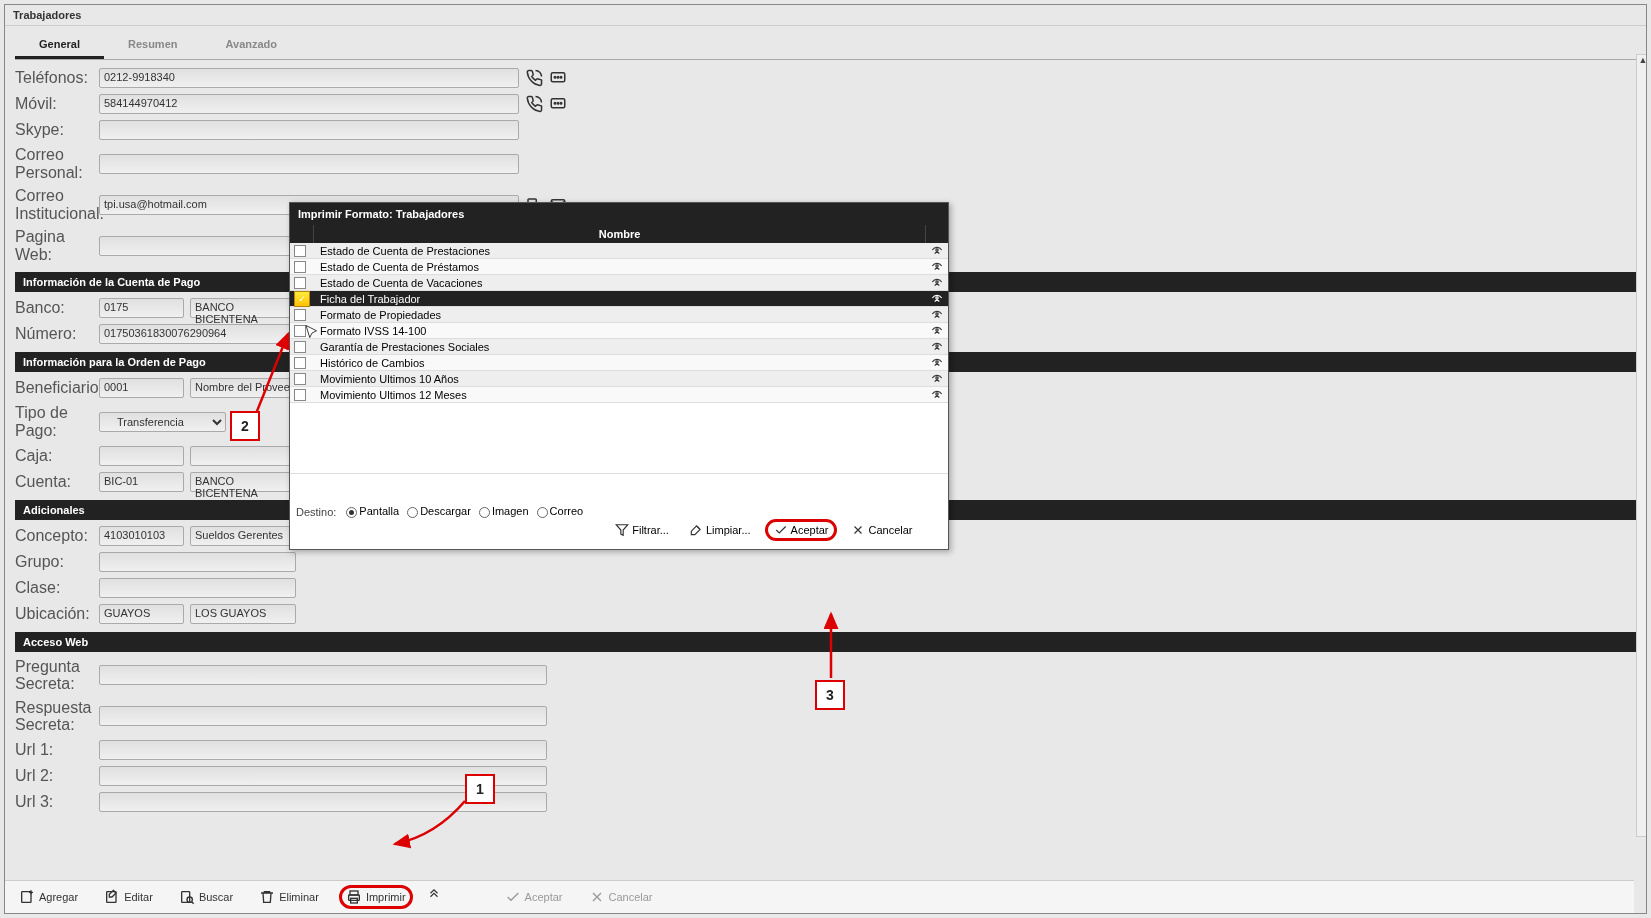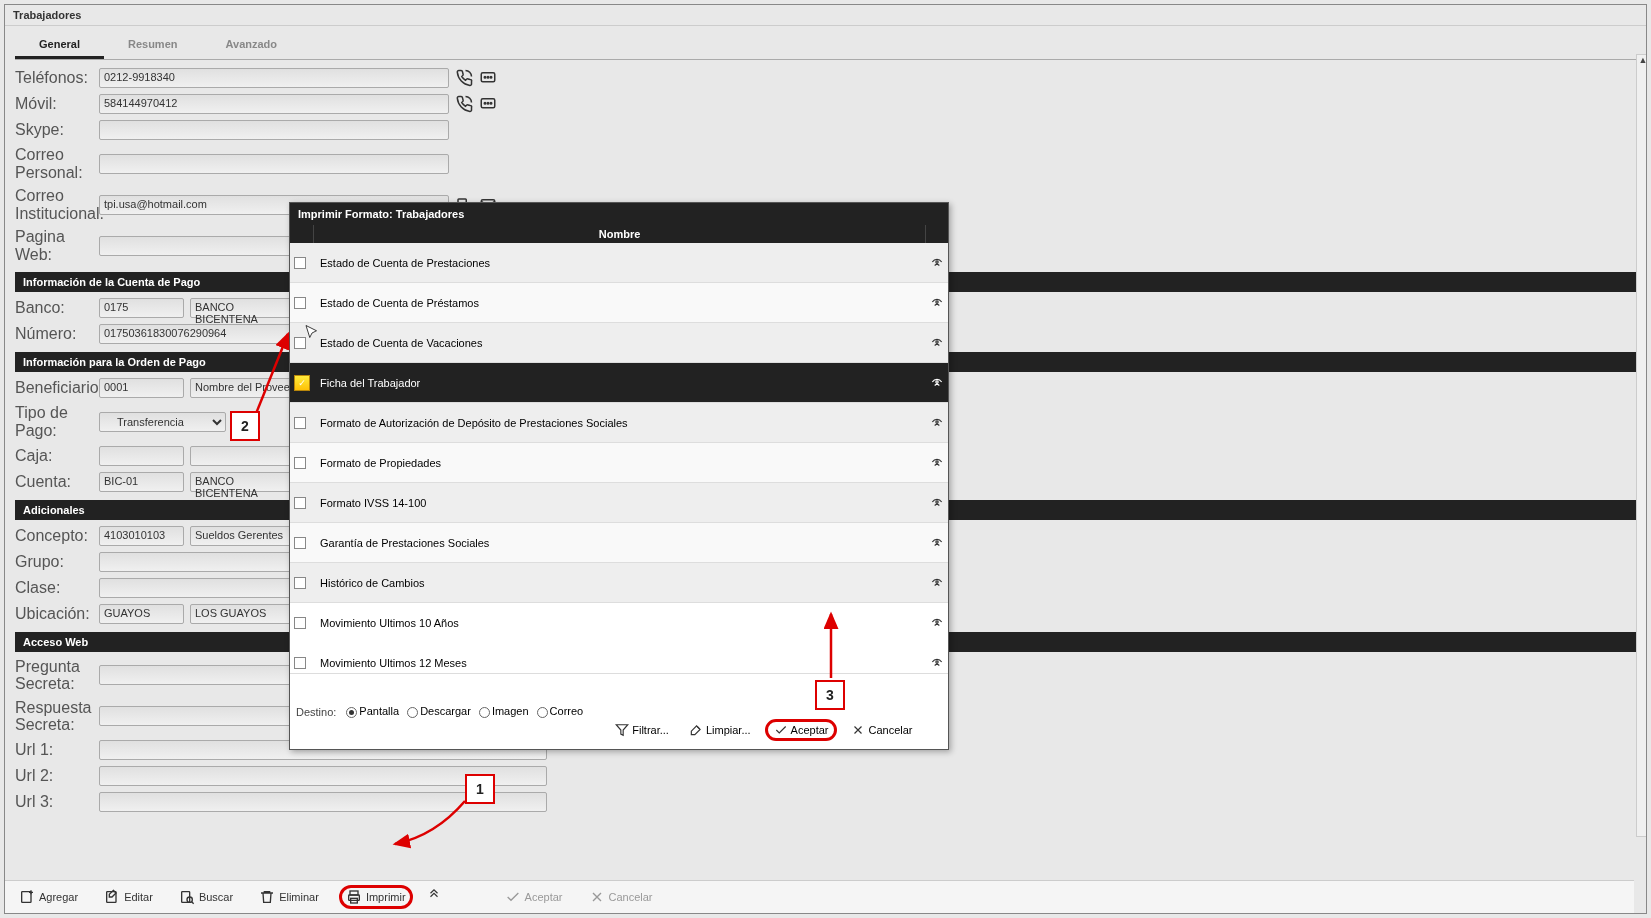--- a/index.html
+++ b/index.html
@@ -10,39 +10,39 @@
 .tabs { display: flex; border-bottom: 1px solid #aaa; margin-bottom: 8px; }
 .tab { padding: 6px 24px; font-weight: bold; color: #888; cursor: pointer; }
 .tab.active { color: #222; border-bottom: 3px solid #222; }
 .scrollbar-v { position: absolute; right: -4px; top: 28px; width: 14px; height: calc(100% - 70px); background: #f0f0f0; border: 1px solid #ccc; }
 .scroll-arrow { width: 12px; height: 12px; text-align: center; font-size: 9px; color: #444; }
 .field-row { display: flex; align-items: center; margin-bottom: 6px; gap: 6px; }
 .field-label { width: 78px; color: #555; font-size: 16px; }
 .input-box { background: linear-gradient(#e0e0e0,#f0f0f0); border: 1px solid #aaa; height: 20px; padding: 2px 4px; color: #333; border-radius: 2px; }
 .w-short { width: 85px; }
 .w-med { width: 106px; }
-.w-long { width: 350px; }
+.w-long { width: 420px; }
 .w-xl { width: 448px; }
 .section-header { background: #222; color: #fff; padding: 4px 8px; font-weight: bold; margin: 8px 0 6px; font-size: 11px; }
 .icon-btn { width: 18px; height: 18px; display: inline-flex; align-items: center; justify-content: center; color: #333; cursor: pointer; }
 select.input-box { width: 127px; padding-left: 13px; }
 .checkbox { width: 12px; height: 12px; border: 1px solid #888; background: #fff; display: inline-block; margin-right: 4px; }
 .bottom-bar { position: absolute; bottom: 0; left: 0; right: 12px; background: #f5f5f5; border-top: 1px solid #ccc; padding: 4px 8px; display: flex; gap: 14px; align-items: center; }
 .btn-bar { display: inline-flex; align-items: center; gap: 4px; padding: 3px 6px; cursor: pointer; color: #333; }
 .btn-bar.muted { color: #999; }
 .btn-bar svg { width: 16px; height: 16px; }
 .oval-red { border: 3px solid #d00; border-radius: 16px; padding: 1px 4px; }
 .modal { position: absolute; top: 176px; left: 284px; width: 660px; background: #fff; border: 1px solid #555; box-shadow: 2px 2px 6px rgba(0,0,0,.3); z-index: 50; }
 .modal-title { background: #222; color: #fff; padding: 5px 8px; font-weight: bold; }
 .modal-thead { background: #222; color: #fff; display: flex; font-weight: bold; font-size: 10px; }
 .modal-thead .chk-col { width: 24px; border-right: 1px solid #444; }
 .modal-thead .name-col { flex: 1; text-align: center; padding: 3px; border-right: 1px solid #444; }
 .modal-thead .act-col { width: 22px; }
 .modal-list { max-height: 360px; }
-.modal-row { display: flex; align-items: center; height: 40px; border-bottom: 1px solid #ddd; }
+.modal-row { display: flex; align-items: center; height: 16px; border-bottom: 1px solid #ddd; }
 .modal-row:nth-child(odd) { background: #eee; }
 .modal-row:nth-child(even) { background: #f9f9f9; }
 .modal-row.selected { background: #222; color: #fff; }
 .modal-row .chk-cell { width: 24px; display: flex; align-items: center; justify-content: center; }
 .modal-row .name-cell { flex: 1; padding: 0 6px; }
 .modal-row .act-cell { width: 22px; text-align: center; }
 .modal-footer { padding: 8px 6px; display: flex; align-items: center; gap: 8px; background: #fff; border-top: 1px solid #ddd; }
 .modal-footer .lbl { color: #444; margin-right: 2px; }
 .radio { width: 11px; height: 11px; border: 1px solid #666; border-radius: 50%; display: inline-block; vertical-align: middle; margin-right: 2px; position: relative; }
 .radio.on::after { content: ""; position: absolute; top: 2px; left: 2px; width: 5px; height: 5px; background: #333; border-radius: 50%; }
@@ -251,31 +251,20 @@
                 <circle cx="12" cy="12" r="2"></circle>
                 <path d="M8 18l4-3 4 3"></path>
               </svg></div>
           </div>
           <div class="modal-row selected">
             <div class="chk-cell">
               <div class="chk-yellow">✓</div>
             </div>
             <div class="name-cell">Ficha del Trabajador</div>
             <div class="act-cell"><svg width="14" height="14" viewBox="0 0 24 24" fill="none" stroke="#fff" stroke-width="2">
-                <path d="M4 12c4-6 12-6 16 0"></path>
-                <circle cx="12" cy="12" r="2"></circle>
-                <path d="M8 18l4-3 4 3"></path>
-              </svg></div>
-          </div>
-          <div class="modal-row">
-            <div class="chk-cell">
-              <span class="checkbox"></span>
-            </div>
-            <div class="name-cell">Formato de Autorización de Depósito de Prestaciones Sociales</div>
-            <div class="act-cell"><svg width="14" height="14" viewBox="0 0 24 24" fill="none" stroke="#333" stroke-width="2">
                 <path d="M4 12c4-6 12-6 16 0"></path>
                 <circle cx="12" cy="12" r="2"></circle>
                 <path d="M8 18l4-3 4 3"></path>
               </svg></div>
           </div>
           <div class="modal-row">
             <div class="chk-cell">
               <span class="checkbox"></span>
             </div>
             <div class="name-cell">Formato de Propiedades</div>

